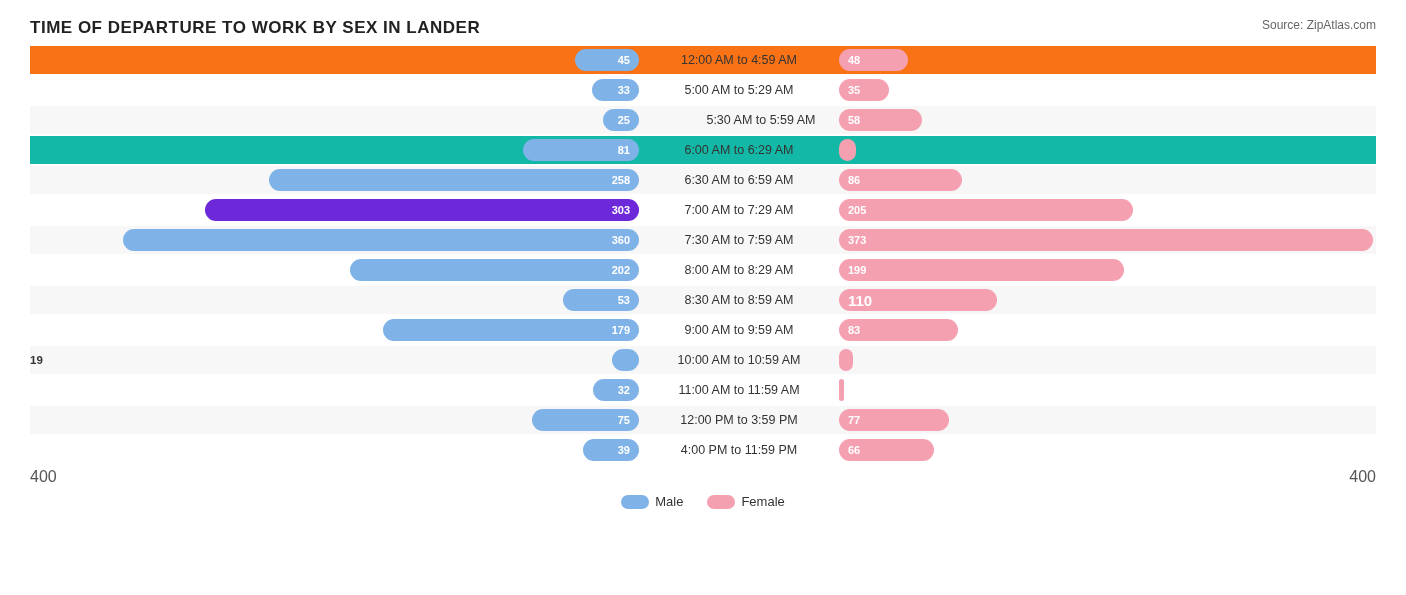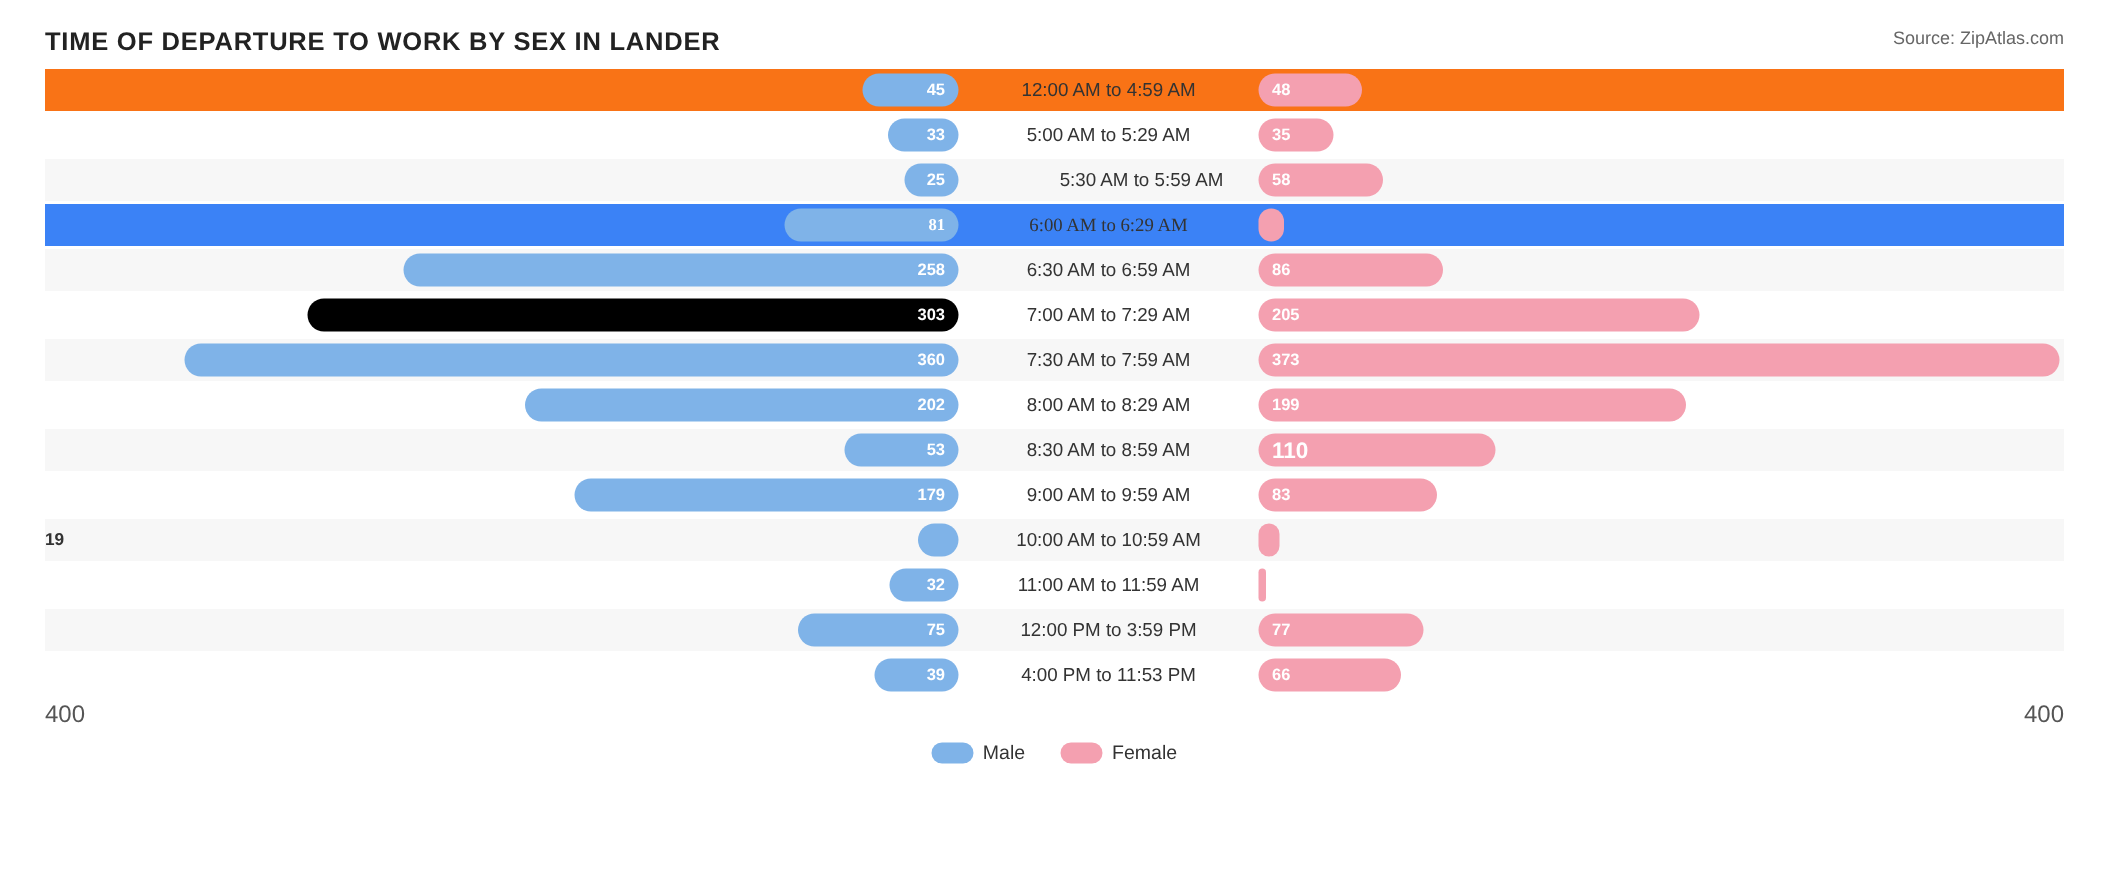--- a/index.html
+++ b/index.html
@@ -109,21 +109,21 @@
             </div>
           </div>
           <div style="width: 200px; text-align: center; font-size: 12.5px; color: rgb(51, 51, 51); font-weight: 500; flex-shrink: 0; white-space: nowrap; padding-left: 44px;">5:30 AM to 5:59 AM</div>
           <div style="width: 573px; display: flex; justify-content: flex-start; align-items: center; flex-shrink: 0;">
             <div style="width: 83px; height: 22px; background: rgb(244, 160, 176); border-radius: 11px; display: flex; align-items: center; justify-content: flex-start; padding-left: 5px; min-width: 4px;">
               <span style="font-size: 11px; font-weight: bold; color: rgb(255, 255, 255); margin-right: auto; padding-left: 4px;">58</span>
             </div>
           </div>
           <span style="font-size: 11.5px; font-weight: bold; color: rgb(51, 51, 51); width: 36px; text-align: left; padding-left: 4px; flex-shrink: 0;"></span>
         </div>
-        <div class="row" style="display: flex; align-items: center; height: 28px; margin-bottom: 2px; background: #3b82f6; font-family: Liberation Serif, serif;">
+        <div class="row" style="display: flex; align-items: center; height: 28px; margin-bottom: 2px; background: #14b8a6;">
           <span style="font-size: 11.5px; font-weight: bold; color: rgb(51, 51, 51); width: 36px; text-align: right; padding-right: 4px; flex-shrink: 0;"></span>
           <div style="width: 573px; display: flex; justify-content: flex-end; align-items: center; flex-shrink: 0;">
             <div style="width: 116px; height: 22px; background: rgb(127, 179, 232); border-radius: 11px; display: flex; align-items: center; justify-content: flex-end; padding-right: 5px; min-width: 4px;">
               <span style="font-size: 11px; font-weight: bold; color: rgb(255, 255, 255); margin-left: auto; padding-right: 4px;">81</span>
             </div>
           </div>
           <div style="width: 200px; text-align: center; font-size: 12.5px; color: rgb(51, 51, 51); font-weight: 500; flex-shrink: 0; white-space: nowrap;">6:00 AM to 6:29 AM</div>
           <div style="width: 573px; display: flex; justify-content: flex-start; align-items: center; flex-shrink: 0;">
             <div style="width: 17px; height: 22px; background: rgb(244, 160, 176); border-radius: 11px; display: flex; align-items: center; justify-content: flex-start; padding-left: 5px; min-width: 4px;"></div>
           </div>
@@ -139,21 +139,21 @@
           <div style="width: 573px; display: flex; justify-content: flex-start; align-items: center; flex-shrink: 0;">
             <div style="width: 123px; height: 22px; background: rgb(244, 160, 176); border-radius: 11px; display: flex; align-items: center; justify-content: flex-start; padding-left: 5px; min-width: 4px;">
               <span style="font-size: 11px; font-weight: bold; color: rgb(255, 255, 255); margin-right: auto; padding-left: 4px;">86</span>
             </div>
           </div>
           <span style="font-size: 11.5px; font-weight: bold; color: rgb(51, 51, 51); width: 36px; text-align: left; padding-left: 4px; flex-shrink: 0;"></span>
         </div>
         <div class="row" style="display: flex; align-items: center; height: 28px; margin-bottom: 2px; background: rgb(255, 255, 255);">
           <span style="font-size: 11.5px; font-weight: bold; color: rgb(51, 51, 51); width: 36px; text-align: right; padding-right: 4px; flex-shrink: 0;"></span>
           <div style="width: 573px; display: flex; justify-content: flex-end; align-items: center; flex-shrink: 0;">
-            <div style="width: 434px; height: 22px; background: #000000; border-radius: 11px; display: flex; align-items: center; padding-right: 5px; min-width: 4px;">
+            <div style="width: 434px; height: 22px; background: #6d28d9; border-radius: 11px; display: flex; align-items: center; padding-right: 5px; min-width: 4px;">
               <span style="font-size: 11px; font-weight: bold; color: rgb(255, 255, 255); margin-left: auto; padding-right: 4px;">303</span>
             </div>
           </div>
           <div style="width: 200px; text-align: center; font-size: 12.5px; color: rgb(51, 51, 51); font-weight: 500; flex-shrink: 0; white-space: nowrap;">7:00 AM to 7:29 AM</div>
           <div style="width: 573px; display: flex; justify-content: flex-start; align-items: center; flex-shrink: 0;">
             <div style="width: 294px; height: 22px; background: rgb(244, 160, 176); border-radius: 11px; display: flex; align-items: center; justify-content: flex-start; padding-left: 5px; min-width: 4px;">
               <span style="font-size: 11px; font-weight: bold; color: rgb(255, 255, 255); margin-right: auto; padding-left: 4px;">205</span>
             </div>
           </div>
           <span style="font-size: 11.5px; font-weight: bold; color: rgb(51, 51, 51); width: 36px; text-align: left; padding-left: 4px; flex-shrink: 0;"></span>
@@ -255,21 +255,21 @@
           </div>
           <span style="font-size: 11.5px; font-weight: bold; color: rgb(51, 51, 51); width: 36px; text-align: left; padding-left: 4px; flex-shrink: 0;"></span>
         </div>
         <div class="row" style="display: flex; align-items: center; height: 28px; margin-bottom: 2px; background: rgb(255, 255, 255);">
           <span style="font-size: 11.5px; font-weight: bold; color: rgb(51, 51, 51); width: 36px; text-align: right; padding-right: 4px; flex-shrink: 0;"></span>
           <div style="width: 573px; display: flex; justify-content: flex-end; align-items: center; flex-shrink: 0;">
             <div style="width: 56px; height: 22px; background: rgb(127, 179, 232); border-radius: 11px; display: flex; align-items: center; justify-content: flex-end; padding-right: 5px; min-width: 4px;">
               <span style="font-size: 11px; font-weight: bold; color: rgb(255, 255, 255); margin-left: auto; padding-right: 4px;">39</span>
             </div>
           </div>
-          <div style="width: 200px; text-align: center; font-size: 12.5px; color: rgb(51, 51, 51); font-weight: 500; flex-shrink: 0; white-space: nowrap;">4:00 PM to 11:53 PM</div>
+          <div style="width: 200px; text-align: center; font-size: 12.5px; color: rgb(51, 51, 51); font-weight: 500; flex-shrink: 0; white-space: nowrap;">4:00 PM to 11:59 PM</div>
           <div style="width: 573px; display: flex; justify-content: flex-start; align-items: center; flex-shrink: 0;">
             <div style="width: 95px; height: 22px; background: rgb(244, 160, 176); border-radius: 11px; display: flex; align-items: center; justify-content: flex-start; padding-left: 5px; min-width: 4px;">
               <span style="font-size: 11px; font-weight: bold; color: rgb(255, 255, 255); margin-right: auto; padding-left: 4px;">66</span>
             </div>
           </div>
           <span style="font-size: 11.5px; font-weight: bold; color: rgb(51, 51, 51); width: 36px; text-align: left; padding-left: 4px; flex-shrink: 0;"></span>
         </div>
       </div>
 
     <div style="display:flex; justify-content:space-between; padding: 2px 0; font-size:16px; color:#555;">

